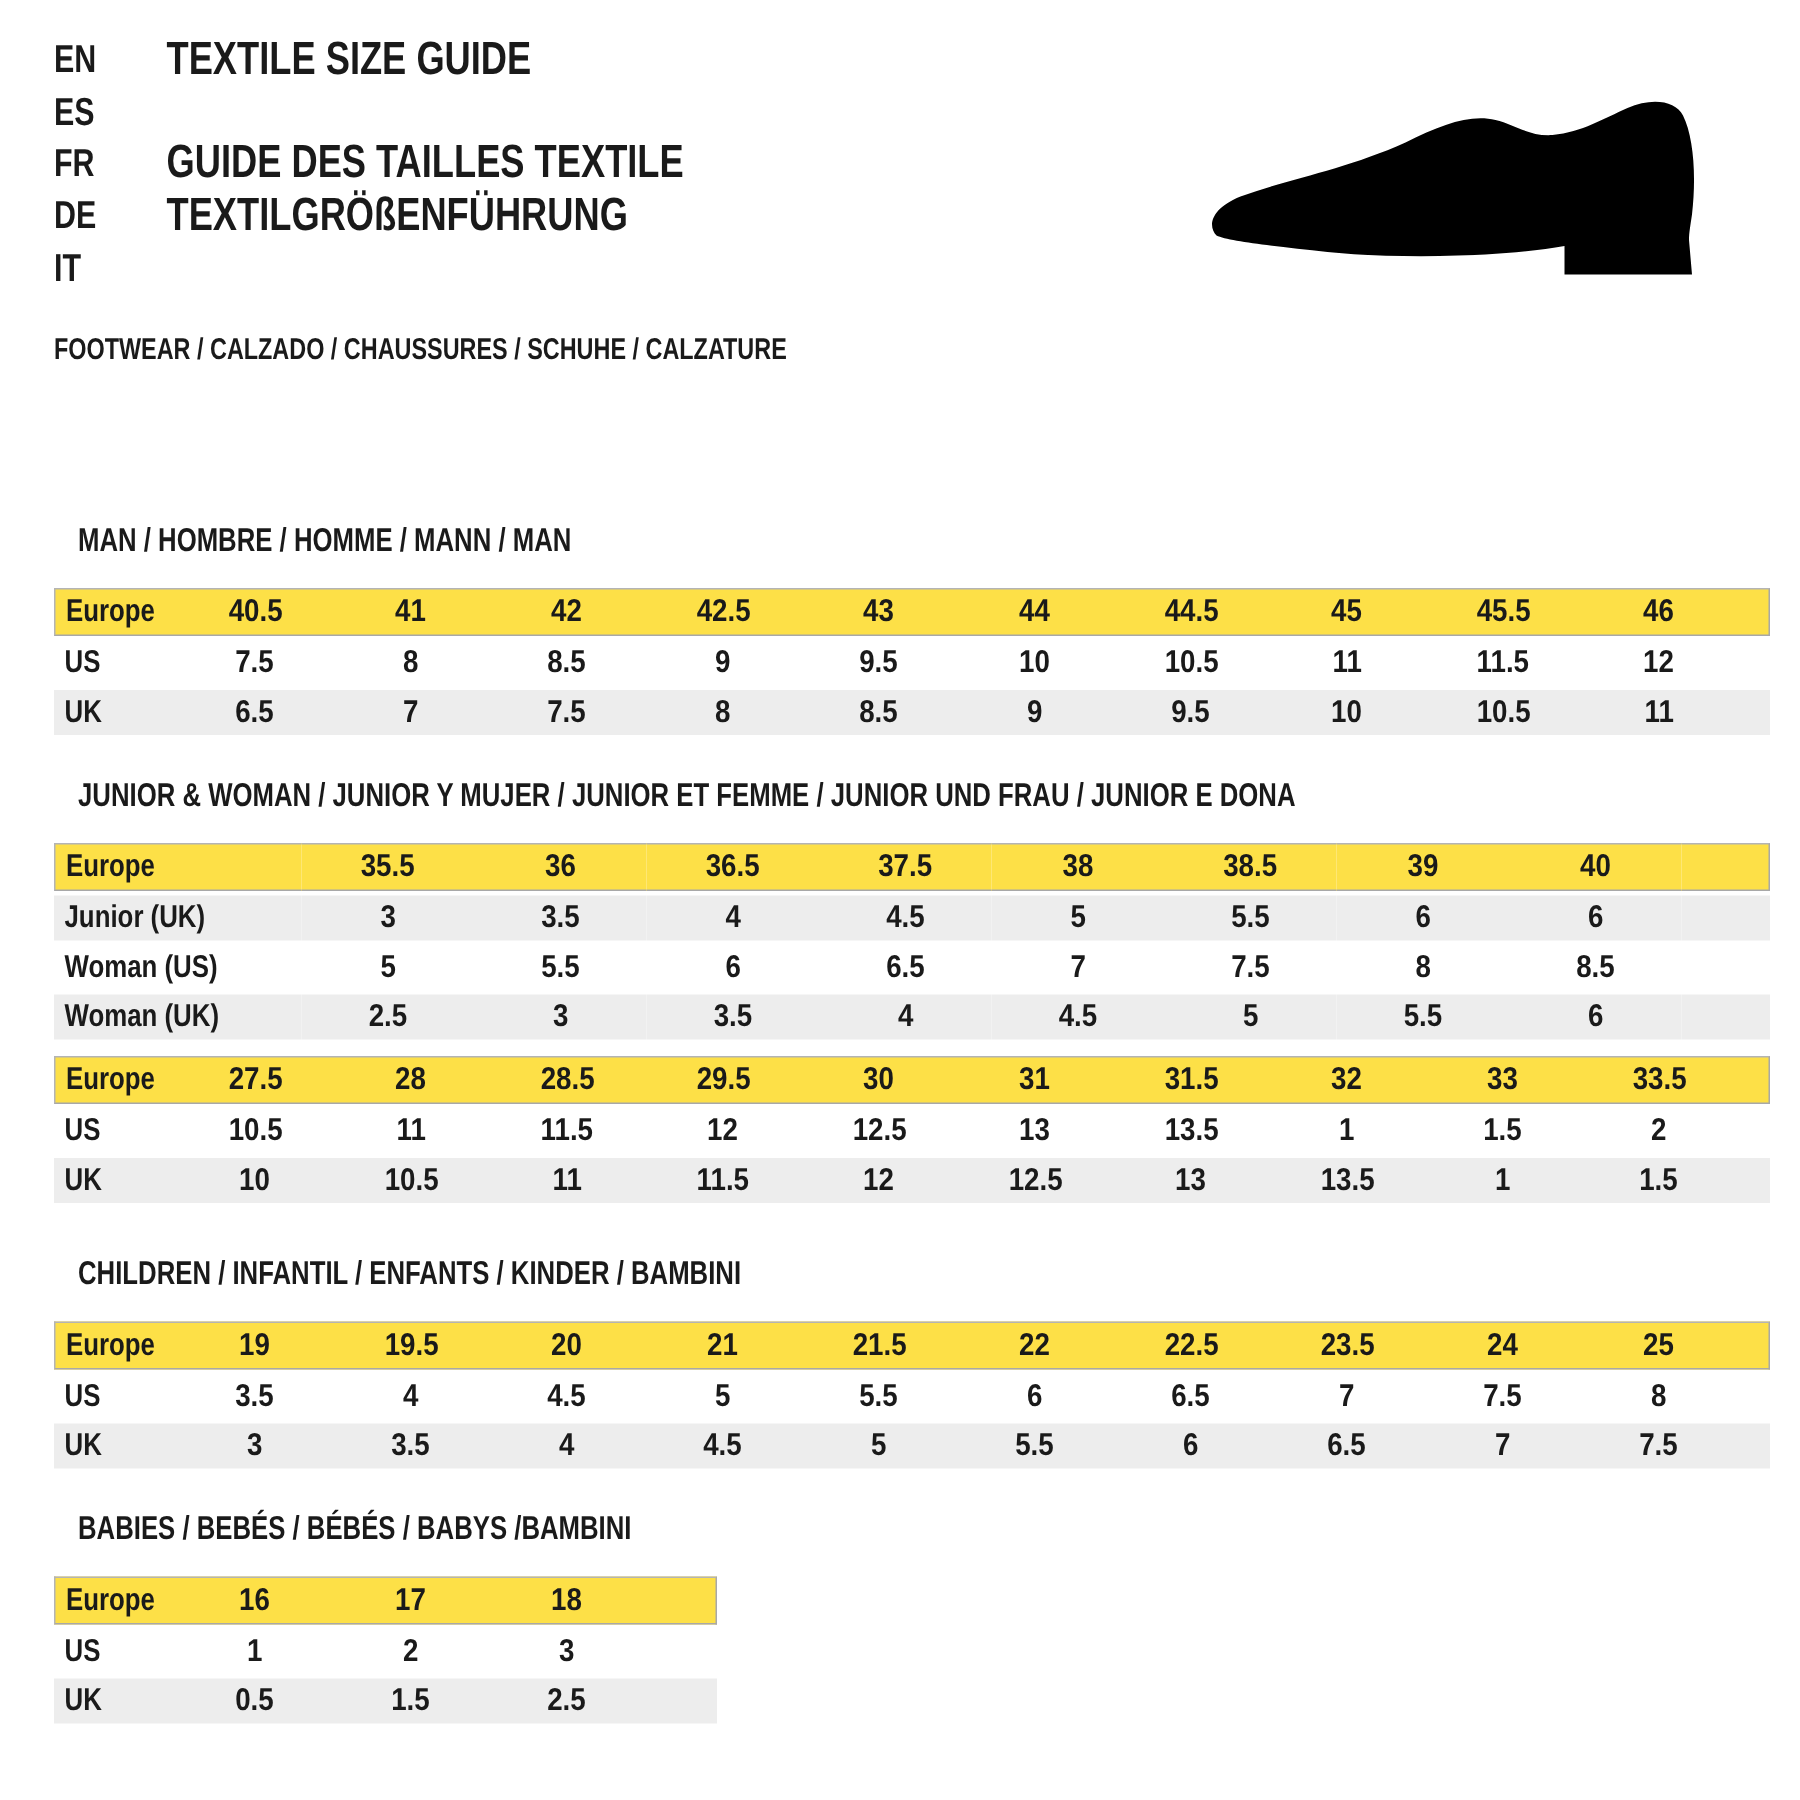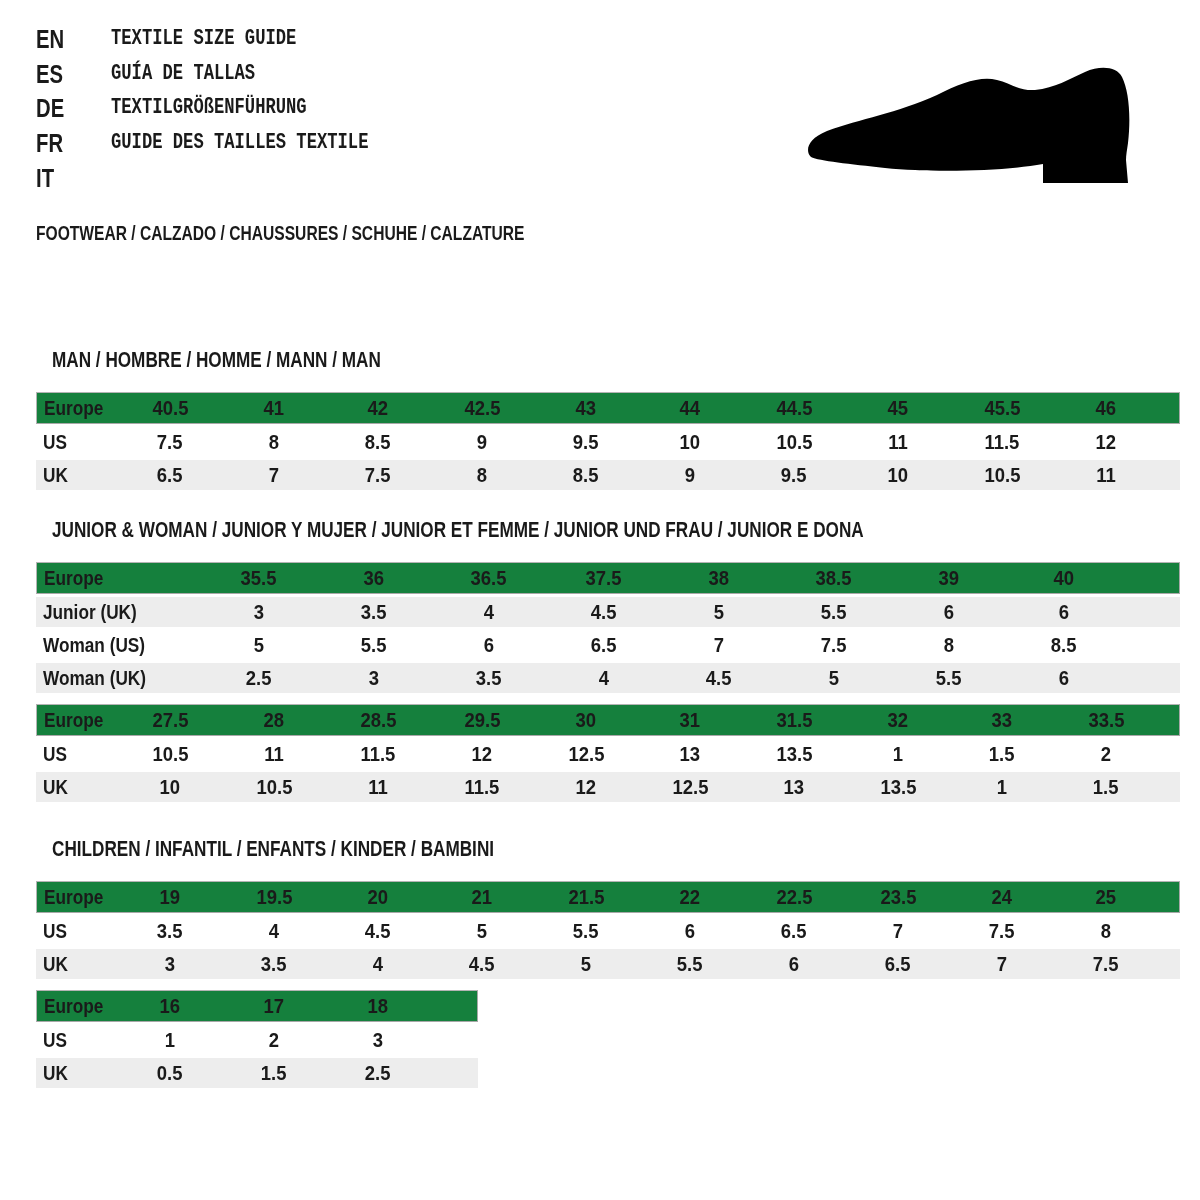--- a/index.html
+++ b/index.html
@@ -12,21 +12,21 @@
     color: #1a1a1a;
     overflow: hidden;
   }
   .cnd  { display: inline-block; transform: scaleX(0.78); transform-origin: 0 50%; white-space: nowrap; }
   .cndm { display: inline-block; transform: scaleX(0.82); transform-origin: 0 50%; white-space: nowrap; }
   .cndc { display: inline-block; transform: scaleX(0.88); transform-origin: 50% 50%; white-space: nowrap; }
 
   header { position: relative; }
   .lang-row { display: flex; line-height: 34.7px; }
   .lang-code { width: 75px; font-size: 26px; }
-  .lang-title { font-size: 22px; font-family: Liberation Mono, monospace; }
+  .lang-title { font-size: 31px; }
 
   .shoe { position: absolute; left: 769px; top: 44px; width: 330px; height: 138px; }
 
   h1 { margin: 22px 0 0 0; font-size: 20px; line-height: 30px; font-weight: bold; }
   h2 { margin: 16px; font-size: 22px; line-height: 26px; font-weight: bold; }
 
   .section-man      h2 { margin-top: 99px; }
   .section-junior-woman h2 { margin-top: 24px; }
   .section-kids     h2 { margin-top: 32px; }
   .section-children h2 { margin-top: 31px; }
@@ -43,46 +43,45 @@
 
   .tbl td {
     height: 30px;
     padding: 0;
     font-size: 21px;
     text-align: center;
     vertical-align: middle;
   }
   .tbl td.label { text-align: left; padding-left: 7px; }
 
-  tr.hdr td { background: #15803d; border-top: 1px solid #b4b4b4; border-bottom: 1px solid #a8a8a8; }
+  tr.hdr td { background: #fde047; border-top: 1px solid #b4b4b4; border-bottom: 1px solid #a8a8a8; }
   tr.hdr td:first-child { border-left: 1px solid #b4b4b4; }
   tr.hdr td:last-child  { border-right: 1px solid #a8a8a8; }
   tr.plain td { background: #ffffff; }
   tr.alt td   { background: #ededed; }
 </style>
 </head>
 <body>
 
 <header>
   <div id="lang-list">
       <div class="lang-row">
         <span class="lang-code"><span class="cnd">EN</span></span>
         <span class="lang-title"><span class="cnd">TEXTILE SIZE GUIDE</span></span>
       </div>
       <div class="lang-row">
         <span class="lang-code"><span class="cnd">ES</span></span>
-        <span class="lang-title"><span class="cnd">GUÍA DE TALLAS</span></span>
+      </div>
+      <div class="lang-row">
+        <span class="lang-code"><span class="cnd">FR</span></span>
+        <span class="lang-title"><span class="cnd">GUIDE DES TAILLES TEXTILE</span></span>
       </div>
       <div class="lang-row">
         <span class="lang-code"><span class="cnd">DE</span></span>
         <span class="lang-title"><span class="cnd">TEXTILGRÖßENFÜHRUNG</span></span>
-      </div>
-      <div class="lang-row">
-        <span class="lang-code"><span class="cnd">FR</span></span>
-        <span class="lang-title"><span class="cnd">GUIDE DES TAILLES TEXTILE</span></span>
       </div>
       <div class="lang-row">
         <span class="lang-code"><span class="cnd">IT</span></span>
       </div>
     </div>
   <svg class="shoe" viewBox="0 0 330 136" xmlns="http://www.w3.org/2000/svg" aria-hidden="true">
     <path fill="#000000" d="
       M 6 90
       C 0 84, 2 72, 22 64
       C 55 52, 92 46, 132 28
@@ -353,20 +352,21 @@
             <td><span class="cndc">6</span></td>
             <td><span class="cndc">6.5</span></td>
             <td><span class="cndc">7</span></td>
             <td><span class="cndc">7.5</span></td>
             <td></td>
           </tr>
         </tbody>
       </table>
     </section>
     <section class="section-babies">
+      <h2><span class="cnd">BABIES  / BEBÉS / BÉBÉS / BABYS /BAMBINI</span></h2>
       <table class="tbl narrow">
         <colgroup>
           <col style="width: 82px;">
           <col style="width: 104px;">
           <col style="width: 104px;">
           <col style="width: 104px;">
           <col>
         </colgroup>
         <tbody>
           <tr class="hdr">

